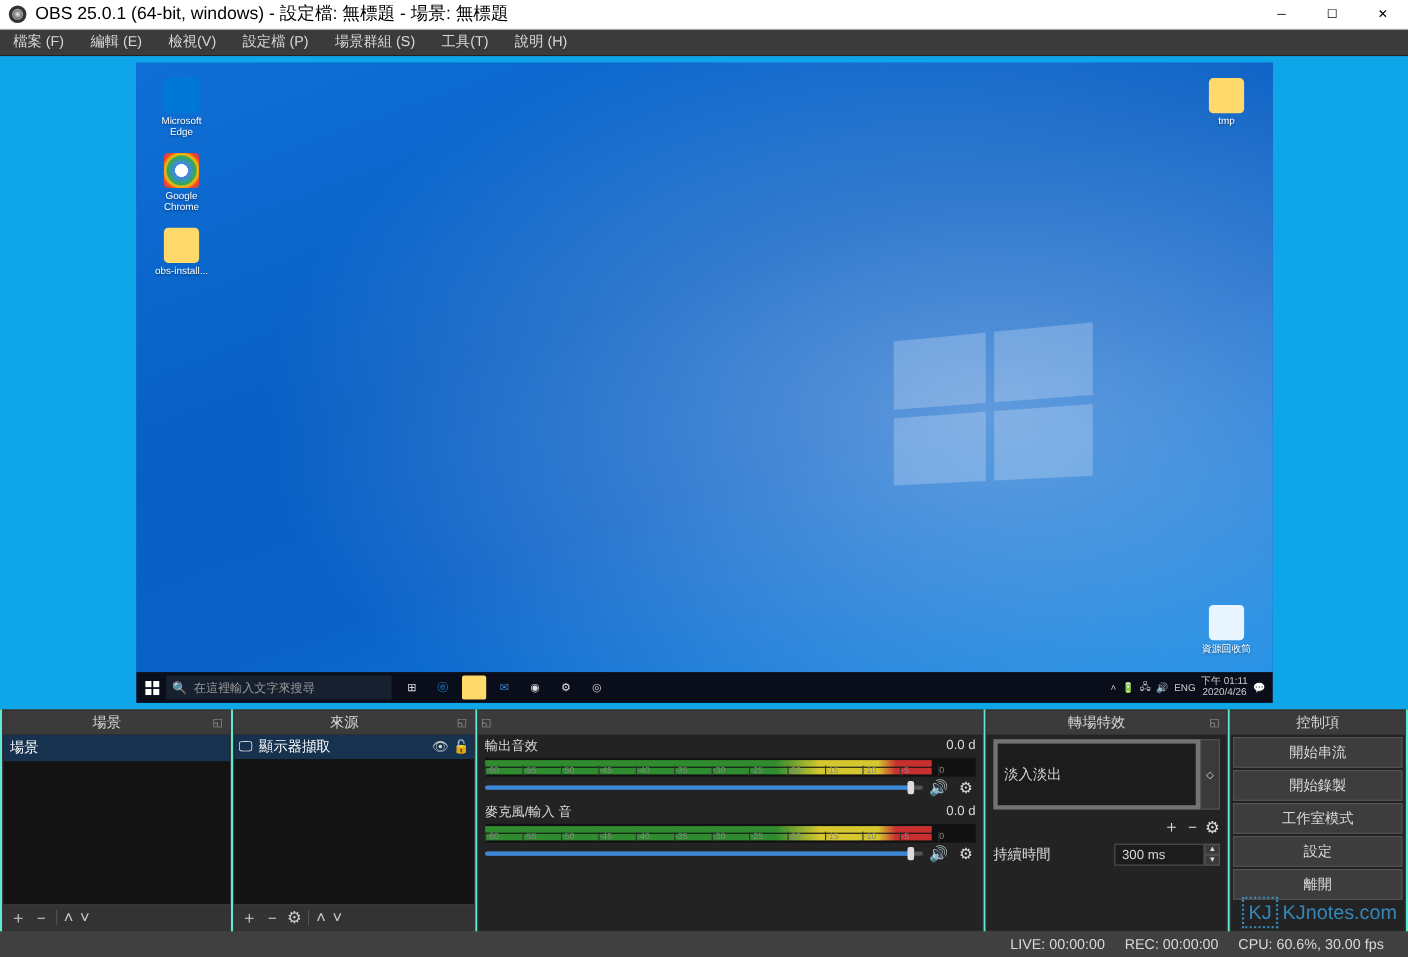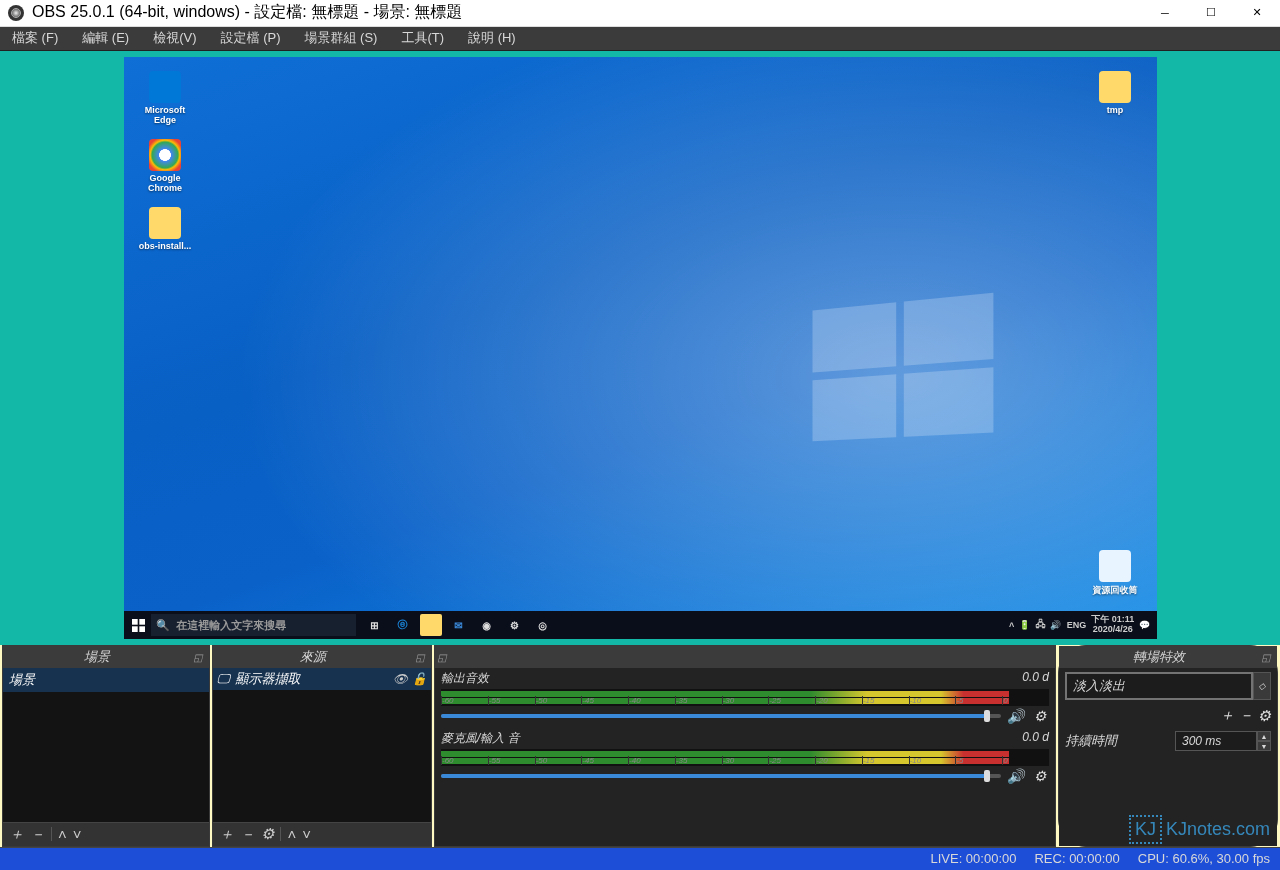--- a/index.html
+++ b/index.html
@@ -5,53 +5,53 @@
 * { margin: 0; padding: 0; box-sizing: border-box; font-family: "Segoe UI", Arial, sans-serif; }
 body { background: #2b2b2b; color: #d8d8d8; width: 1280px; height: 870px; overflow: hidden; display: flex; flex-direction: column; }
 .titlebar { background: #fff; color: #000; height: 30px; display: flex; align-items: center; border-bottom: 1px solid #ddd; }
 .titlebar .obs-icon { width: 16px; height: 16px; margin: 0 8px; border-radius: 50%; background: #333; display: flex; align-items: center; justify-content: center; }
 .titlebar .obs-icon::before { content: ""; width: 8px; height: 8px; border-radius: 50%; border: 1px solid #aaa; background: radial-gradient(#eee,#333); }
 .titlebar .title { flex: 1; font-size: 16px; }
 .win-controls { display: flex; height: 100%; }
 .win-controls .wc { width: 46px; display: flex; align-items: center; justify-content: center; font-size: 11px; color: #000; }
 .menubar { background: #3b3b3b; height: 27px; display: flex; align-items: center; padding: 0 6px; gap: 12px; font-size: 13px; border-bottom: 1px solid #222; }
 .menubar .menu-item { padding: 2px 6px; }
-.preview-area { flex: 1; background: #14b8a6; display: flex; align-items: flex-start; justify-content: center; padding: 6px; font-weight: bold; }
+.preview-area { flex: 1; background: #0ea5e9; display: flex; align-items: flex-start; justify-content: center; padding: 6px; }
 .preview-canvas { background: #0a5fc4; position: relative; width: 1033px; height: 582px; }
 .preview-canvas .wallpaper { position: absolute; inset: 0; background:
   radial-gradient(ellipse 1200px 700px at 75% 55%, rgba(255,255,255,0.35), rgba(255,255,255,0) 55%),
   linear-gradient(160deg, #0f6fd6, #085fc4 40%, #0a62c9 60%, #128be6); }
 .winlogo { position: absolute; left: 66%; top: 42%; width: 190px; height: 135px; display: grid; grid-template-columns: 1fr 1fr; grid-template-rows: 1fr 1fr; gap: 8px; transform: perspective(900px) rotateY(-18deg) skewY(-4deg); }
 .winlogo div { background: rgba(255,255,255,0.22); }
 .desk-icon { position: absolute; width: 55px; text-align: center; font-size: 9px; color: #fff; text-shadow: 0 1px 2px rgba(0,0,0,0.5); }
 .desk-icon .di-img { width: 32px; height: 32px; margin: 0 auto 2px; border-radius: 4px; }
 .di-edge { background: #0078d7; }
 .di-chrome { background: radial-gradient(circle at 50% 50%, #fff 25%, #4285F4 27%, #34A853 57%, #FBBC05 65%, #EA4335 80%); border-radius: 50%; }
 .di-folder { background: #ffd96a; }
 .di-bin { background: #e8f4ff; }
 .taskbar { position: absolute; left: 0; right: 0; bottom: 0; height: 28px; background: #0a0e1a; display: flex; align-items: center; font-size: 10px; color: #ddd; padding: 0 2px; }
 .tb-start { width: 25px; height: 100%; display: flex; align-items: center; justify-content: center; }
 .tb-start svg { width: 13px; height: 13px; }
 .tb-search { width: 205px; height: 22px; background: #17202f; display: flex; align-items: center; padding: 0 6px; gap: 6px; color: #999; font-size: 11px; }
 .tb-icons { display: flex; gap: 6px; margin-left: 8px; align-items: center; height: 100%; }
 .tb-icons .tbi { width: 22px; height: 22px; display: flex; align-items: center; justify-content: center; border-radius: 2px; }
 .tb-tray { margin-left: auto; display: flex; align-items: center; gap: 5px; font-size: 9px; color: #ccc; padding-right: 4px; }
 .tb-clock { text-align: center; line-height: 1.1; font-size: 9px; }
-.docks { height: 226px; display: flex; background: #fef9c3; gap: 2px; padding: 0 2px; font-style: italic; }
+.docks { height: 226px; display: flex; background: #5eead4; gap: 2px; padding: 0 2px; }
 .dock { background: #2b2b2b; display: flex; flex-direction: column; border: 1px solid #3a3a3a; }
 .dock-header { height: 22px; background: #3b3b3b; display: flex; align-items: center; font-size: 13px; position: relative; }
 .dock-header .dh-title { flex: 1; text-align: center; }
 .dock-header .dh-pop { width: 14px; height: 14px; margin-right: 4px; font-size: 10px; color: #999; display: flex; align-items: center; justify-content: center; }
 .dock-body { flex: 1; background: #232323; overflow: hidden; position: relative; }
 .dock-footer { height: 24px; background: #333; display: flex; align-items: center; gap: 6px; padding: 0 6px; font-size: 15px; color: #ccc; border-top: 1px solid #444; }
 .dock-footer .sep { width: 1px; height: 14px; background: #555; }
 .scenes { width: 208px; }
 .sources { width: 220px; }
 .mixer { flex: 1; }
-.transitions { width: 220px; border-radius: 28px; }
+.transitions { width: 220px; }
 .controls { width: 160px; }
 .scene-item { background: #17324f; color: #fff; padding: 3px 6px; font-size: 13px; }
 .dark-list { background: #131313; }
 .source-item { height: 22px; display: flex; align-items: center; padding: 0 4px; font-size: 13px; gap: 6px; background: #17324f; color: #fff; }
 .source-item .src-icons { margin-left: auto; display: flex; gap: 4px; font-size: 12px; color: #ccc; }
 .mixer-ch { padding: 2px 6px 4px; }
 .mixer-ch .mc-row1 { display: flex; font-size: 12px; }
 .mixer-ch .mc-name { flex: 1; }
 .mixer-ch .mc-val { font-size: 12px; text-align: right; }
 .meter { height: 17px; position: relative; background: #111; margin-top: 2px; }
@@ -59,31 +59,31 @@
 .meter .m-ticks span { flex: 1; text-align: left; border-left: 1px solid #333; }
 .meter .m-bar { position: absolute; left: 0; height: 6px; width: calc(100% - 40px); background: linear-gradient(to right, #2e8b2e 0%, #2e8b2e 65%, #d6c72e 75%, #d6c72e 88%, #c83030 92%, #c83030 100%); }
 .meter .m-bar.top { top: 2px; } .meter .m-bar.bot { top: 9px; }
 .slider-row { display: flex; align-items: center; gap: 6px; margin-top: 2px; }
 .slider-row .slider { flex: 1; height: 4px; background: #555; position: relative; border-radius: 2px; }
 .slider-row .slider .fill { position: absolute; left: 0; top: 0; bottom: 0; width: 98%; background: #3a88d8; border-radius: 2px; }
 .slider-row .slider .thumb { position: absolute; right: 2%; top: -4px; width: 6px; height: 12px; background: #ddd; border-radius: 2px; }
 .slider-row .icn { width: 18px; font-size: 14px; color: #ddd; text-align: center; }
 .trans-body { padding: 4px 6px; font-size: 13px; display: flex; flex-direction: column; gap: 6px; }
 .trans-select { display: flex; }
-.trans-select .ts-val { flex: 1; background: #1c1c1c; padding: 3px 6px; border: 2px solid #737373; }
+.trans-select .ts-val { flex: 1; background: #1c1c1c; padding: 19px 6px; border: 4px solid #737373; }
 .trans-select .ts-btn { width: 18px; background: #3a3a3a; border: 1px solid #555; display: flex; align-items: center; justify-content: center; font-size: 9px; }
 .trans-icons { display: flex; justify-content: flex-end; gap: 4px; font-size: 15px; color: #ddd; align-items: center; }
 .trans-dur { display: flex; align-items: center; gap: 14px; }
 .trans-dur .td-input { flex: 1; display: flex; margin-left: 44px; }
 .trans-dur .td-val { flex: 1; background: #1c1c1c; border: 1px solid #555; padding: 2px 6px; font-size: 12px; }
 .trans-dur .td-spin { width: 14px; display: flex; flex-direction: column; }
 .trans-dur .td-spin div { flex: 1; background: #3a3a3a; border: 1px solid #555; font-size: 7px; display: flex; align-items: center; justify-content: center; }
 .ctrl-body { display: flex; flex-direction: column; gap: 2px; padding: 2px; }
 .ctrl-btn { background: #3d3d3d; border: 1px solid #555; font-size: 13px; text-align: center; padding: 4px 0; color: #d8d8d8; }
-.statusbar { height: 26px; background: #1d4ed8; display: flex; align-items: center; justify-content: flex-end; gap: 18px; padding: 0 10px; font-size: 13px; border-top: 1px solid #444; }
+.statusbar { height: 26px; background: #404040; display: flex; align-items: center; justify-content: flex-end; gap: 18px; padding: 0 22px; font-size: 13px; border-top: 1px solid #444; }
 .watermark { position: fixed; right: 10px; bottom: 26px; color: #3aa0e0; font-family: monospace; font-size: 18px; opacity: 0.8; display: flex; align-items: center; gap: 4px; }
 .watermark .wbox { border: 2px dotted #3aa0e0; padding: 2px 4px; }
 .icon-btn { cursor: default; }
 </style>
 </head>
 <body>
 
 <div class="titlebar">
   <div class="obs-icon"></div>
   <div class="title">OBS 25.0.1 (64-bit, windows) - 設定檔: 無標題 - 場景: 無標題</div>
@@ -307,20 +307,32 @@
           <div class="td-val">300 ms</div>
           <div class="td-spin">
               <div>▲</div>
               <div>▼</div>
             </div>
         </div>
       </div>
     </div>
   </div>
 
+  <div class="dock controls">
+    <div class="dock-header">
+      <div class="dh-title">控制項</div>
+    </div>
+    <div class="dock-body ctrl-body">
+      <div class="ctrl-btn">開始串流</div>
+      <div class="ctrl-btn">開始錄製</div>
+      <div class="ctrl-btn">工作室模式</div>
+      <div class="ctrl-btn">設定</div>
+      <div class="ctrl-btn">離開</div>
+    </div>
+  </div>
 
 </div>
 
 <div class="statusbar">
   <span>LIVE: 00:00:00</span>
   <span>REC: 00:00:00</span>
   <span>CPU: 60.6%, 30.00 fps</span>
 </div>
 
 <div class="watermark">

